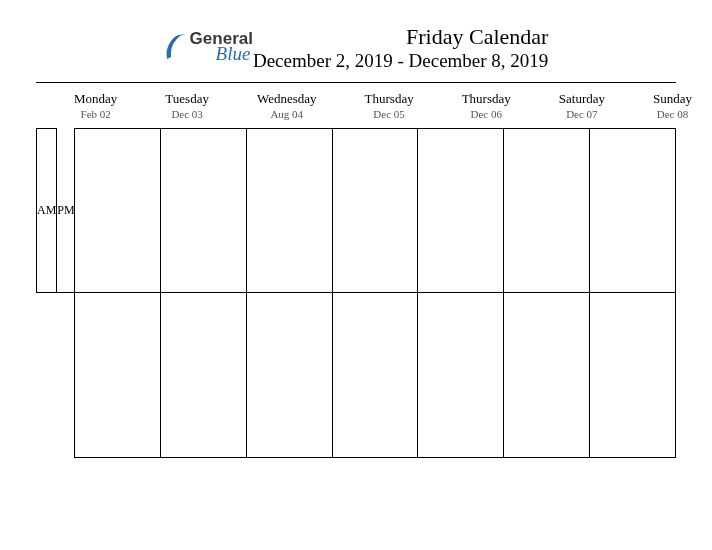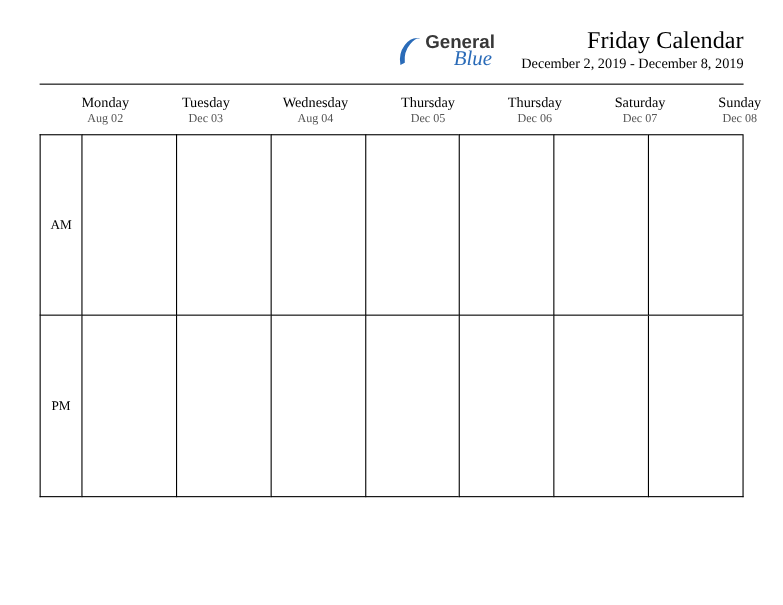--- a/index.html
+++ b/index.html
@@ -6,24 +6,23 @@
     body {
       font-family: Georgia, 'Times New Roman', serif;
       background: #ffffff;
       width: 712px;
       height: 550px;
       padding: 24px 36px;
       color: #000;
     }
     .header-row {
       display: flex;
-      justify-content: flex-end;
+      justify-content: center;
       align-items: flex-start;
       margin-bottom: 10px;
-      gap: 24px;
     }
     .logo {
       display: flex;
       align-items: center;
       gap: 4px;
       padding-top: 6px;
     }
     .logo-text-group {
       display: flex;
       flex-direction: column;
@@ -46,21 +45,21 @@
     }
     .titles {
       text-align: right;
     }
     .title {
       font-size: 22px;
       font-weight: 400;
       color: #000;
     }
     .subtitle {
-      font-size: 13px;
+      font-size: 19px;
       font-weight: 400;
       color: #000;
     }
     .divider {
       border: none;
       border-top: 1px solid #000;
       margin-bottom: 0;
     }
     .calendar {
       width: 100%;
@@ -93,21 +92,21 @@
       color: #555;
       margin-top: 1px;
     }
     .grid-wrap {
       display: flex;
     }
     .row-labels {
       width: 38px;
       flex-shrink: 0;
       display: flex;
-      flex-direction: column;
+      flex-direction: row;
     }
     .row-label {
       height: 165px;
       display: flex;
       align-items: center;
       justify-content: center;
       font-size: 12px;
       border-top: 1px solid #000;
       border-bottom: 1px solid #000;
       border-left: 1px solid #000;
@@ -157,21 +156,21 @@
 </div>
 
 <hr class="divider">
 
 <div class="calendar">
   <div class="day-headers">
     <div class="row-label-spacer"></div>
     <div class="day-headers-inner">
       <div class="day-head">
         <div class="day-name">Monday</div>
-        <div class="day-date">Aug 02</div>
+        <div class="day-date">Feb 02</div>
       </div>
       <div class="day-head">
         <div class="day-name">Tuesday</div>
         <div class="day-date">Dec 03</div>
       </div>
       <div class="day-head">
         <div class="day-name">Wednesday</div>
         <div class="day-date">Aug 04</div>
       </div>
       <div class="day-head">

